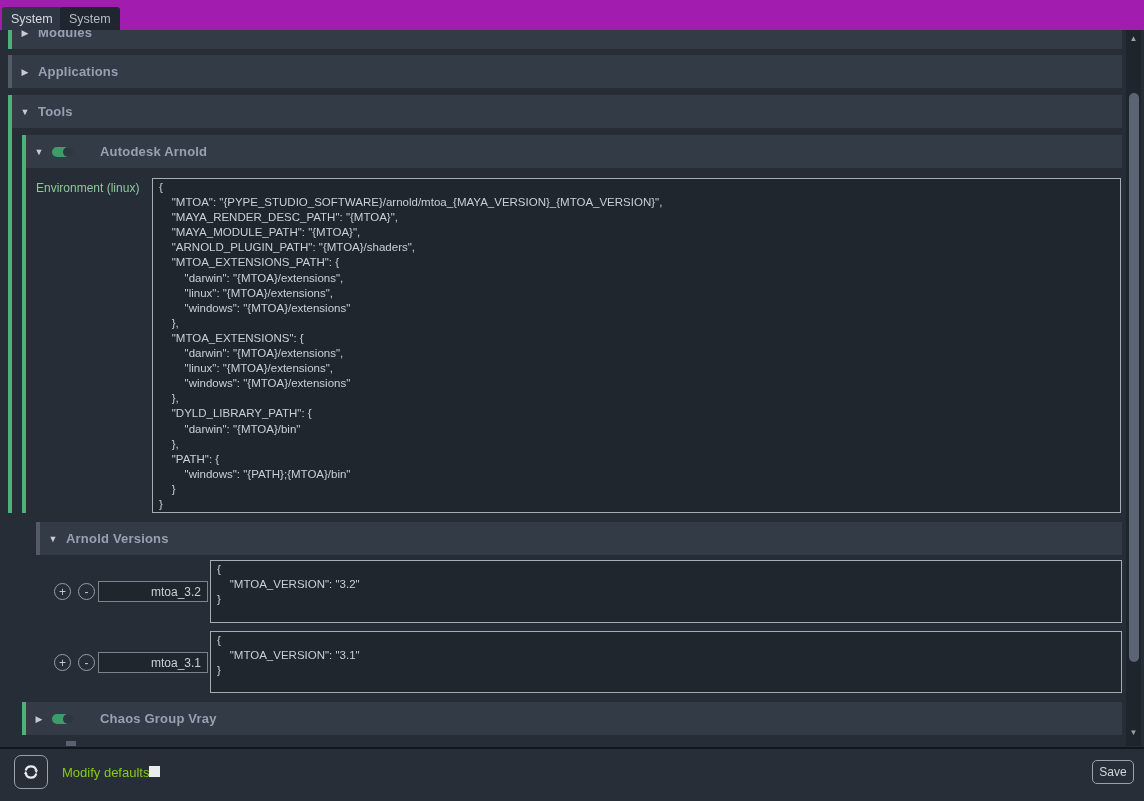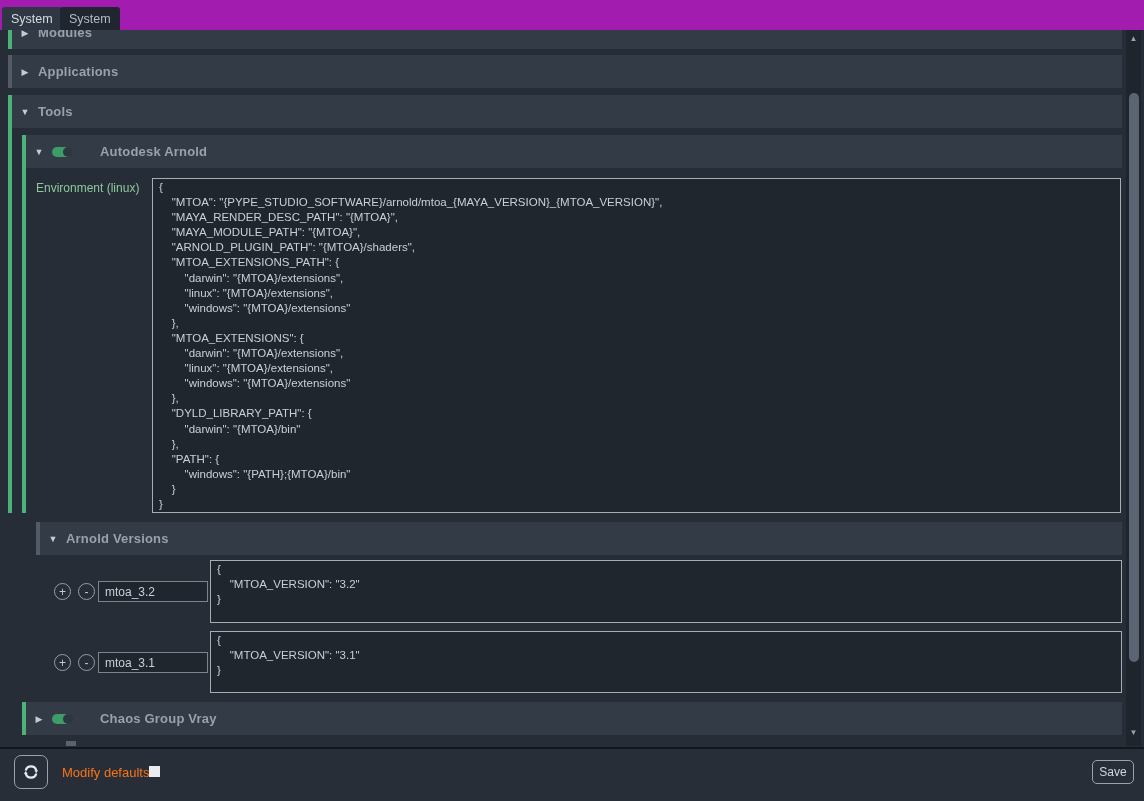--- a/index.html
+++ b/index.html
@@ -47,21 +47,21 @@
     position:absolute; background:#20262e; border:1px solid #a6adb5;
     color:#c9cfd6; font-family:"Liberation Sans", sans-serif;
     font-size:11.5px; line-height:15.1px; padding:1px 6px;
     resize:none; white-space:pre; overflow:hidden; outline:none;
   }
   .envlabel { position:absolute; left:36px; top:181px; font-size:12px; color:#8cc89c; z-index:2; }
 
   .keyinput {
     position:absolute; width:110px; height:21px; background:#20262e;
     border:1px solid #7b838e; color:#c9cfd6; font-family:"Liberation Sans", sans-serif;
-    font-size:12px; padding:1px 6px; outline:none;
+    font-size:12px; padding:1px 6px; outline:none;text-align:right;
   }
   .circlebtn {
     position:absolute; width:17px; height:17px; border-radius:50%;
     border:1px solid #959da6; background:transparent; color:#c3c9d0;
     font-size:12px; line-height:14px; text-align:center; padding:0; cursor:default;
   }
 
   
   .vtrack { left:1126px; top:30px; width:15px; height:716px; background:#1f252d; z-index:9; }
   .scroll-arrow { position:absolute; left:1126px; width:15px; text-align:center;
@@ -71,21 +71,21 @@
   .hthumb { left:66px; top:741px; width:10px; height:5px; background:#5a6270; z-index:9; }
 
   
   .footer { left:0; top:747px; width:1144px; height:54px; background:#272e38;
             border-top:2px solid #12161d; z-index:10; }
   .refreshbtn {
     position:absolute; left:14px; top:755px; width:34px; height:34px;
     border:1px solid #9aa2ab; border-radius:7px; background:transparent;
     display:flex; align-items:center; justify-content:center; z-index:11;
   }
-  .modlabel { position:absolute; left:62px; top:765px; font-size:13px; color:#f97316; z-index:11; }
+  .modlabel { position:absolute; left:62px; top:765px; font-size:13px; color:#84cc16; z-index:11; }
   .modcheck { position:absolute; left:149px; top:766px; width:11px; height:11px;
               background:#e9ebed; z-index:11; }
   .savebtn {
     position:absolute; left:1092px; top:760px; width:42px; height:24px;
     border:1px solid #9aa2ab; border-radius:5px; background:transparent;
     color:#d2d7dc; font-size:12px; font-family:"Liberation Sans", sans-serif; z-index:11;
   }
 </style>
 </head>
 <body>

